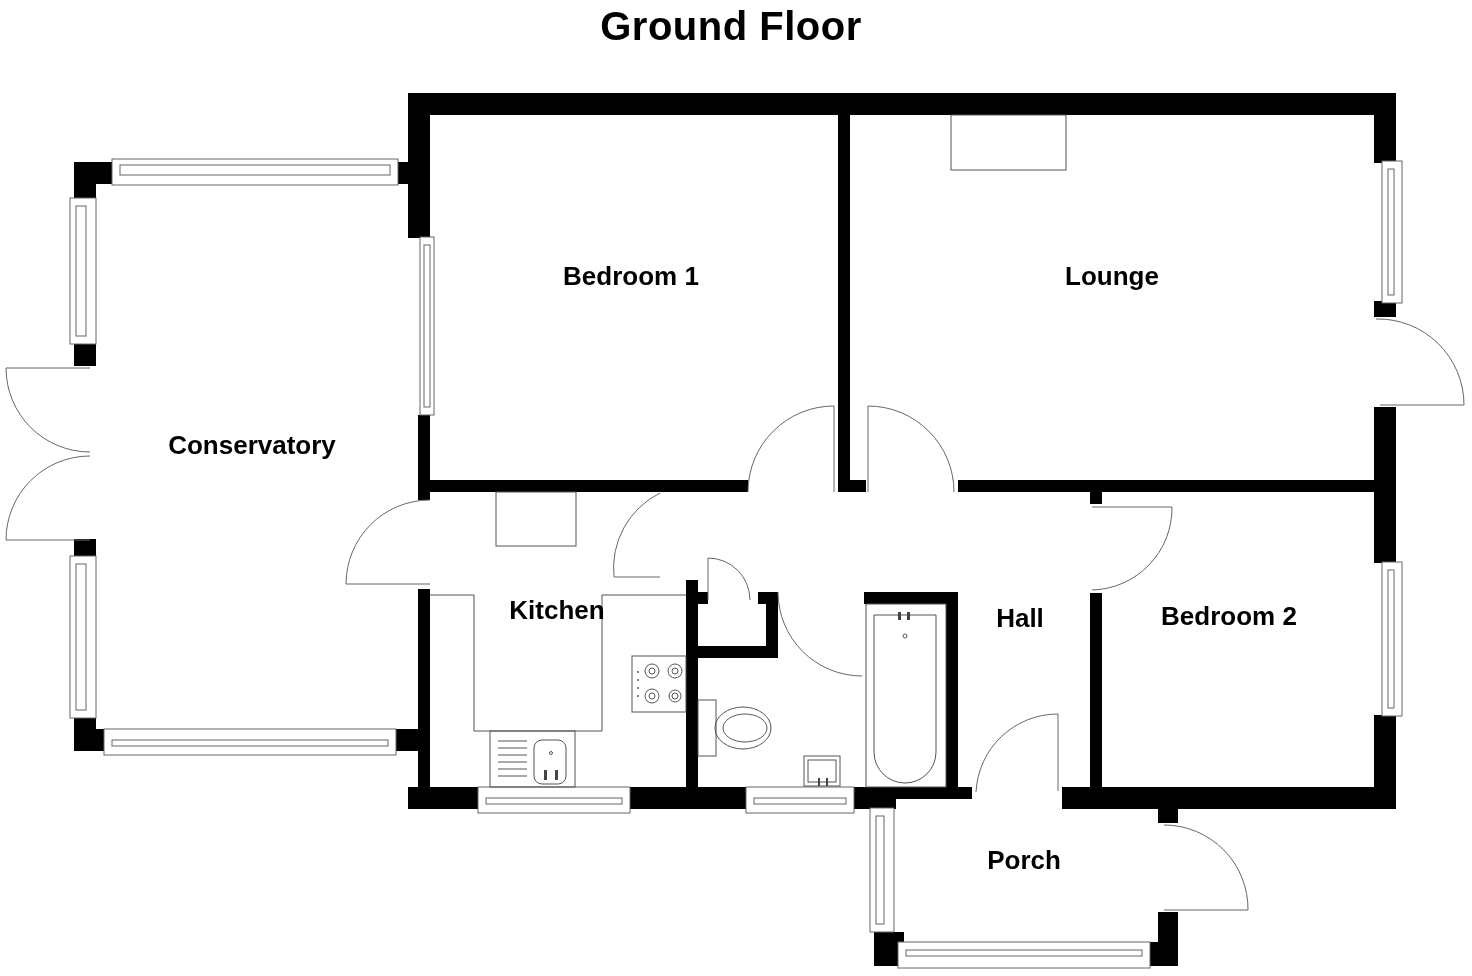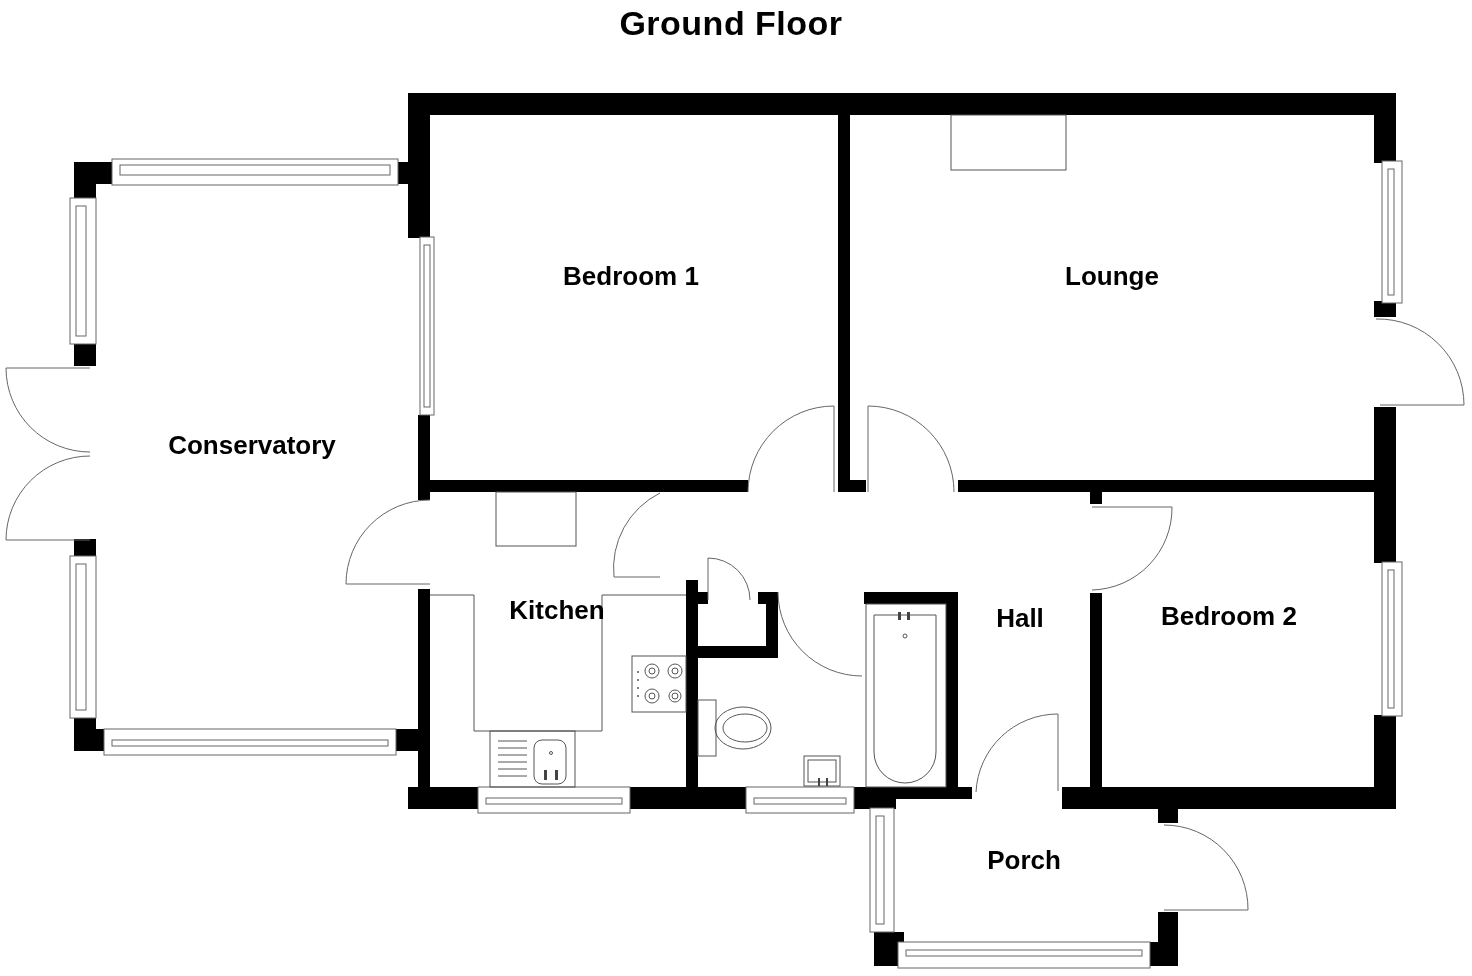--- a/index.html
+++ b/index.html
@@ -1,17 +1,17 @@
 <!DOCTYPE html>
 <html><head>
 <meta charset="utf-8">
 <style>
   html, body { margin: 0; padding: 0; background: #ffffff; }
   body { width: 1472px; height: 976px; position: relative; overflow: hidden; font-family: "Liberation Sans", sans-serif; }
-  .title { position: absolute; left: 0; top: 4px; width: 1462px; text-align: center; font-family: "Liberation Sans", sans-serif; font-weight: bold; font-size: 34px; color: #000; letter-spacing: 0.5px; }
+  .title { position: absolute; left: 0; top: 4px; width: 1462px; text-align: center; font-family: "Liberation Sans", sans-serif; font-weight: bold; font-size: 40px; color: #000; letter-spacing: 0.5px; }
   svg { position: absolute; left: 0; top: 0; }
   .wall { fill: #000; }
   .thin { fill: none; stroke: #555; stroke-width: 1; }
   .win { fill: #fff; stroke: #666; stroke-width: 1; }
   .arc { fill: none; stroke: #666; stroke-width: 1; }
   .label { font-family: "Liberation Sans", sans-serif; font-weight: bold; font-size: 26px; fill: #000; }
 </style>
 </head>
 <body>
 

